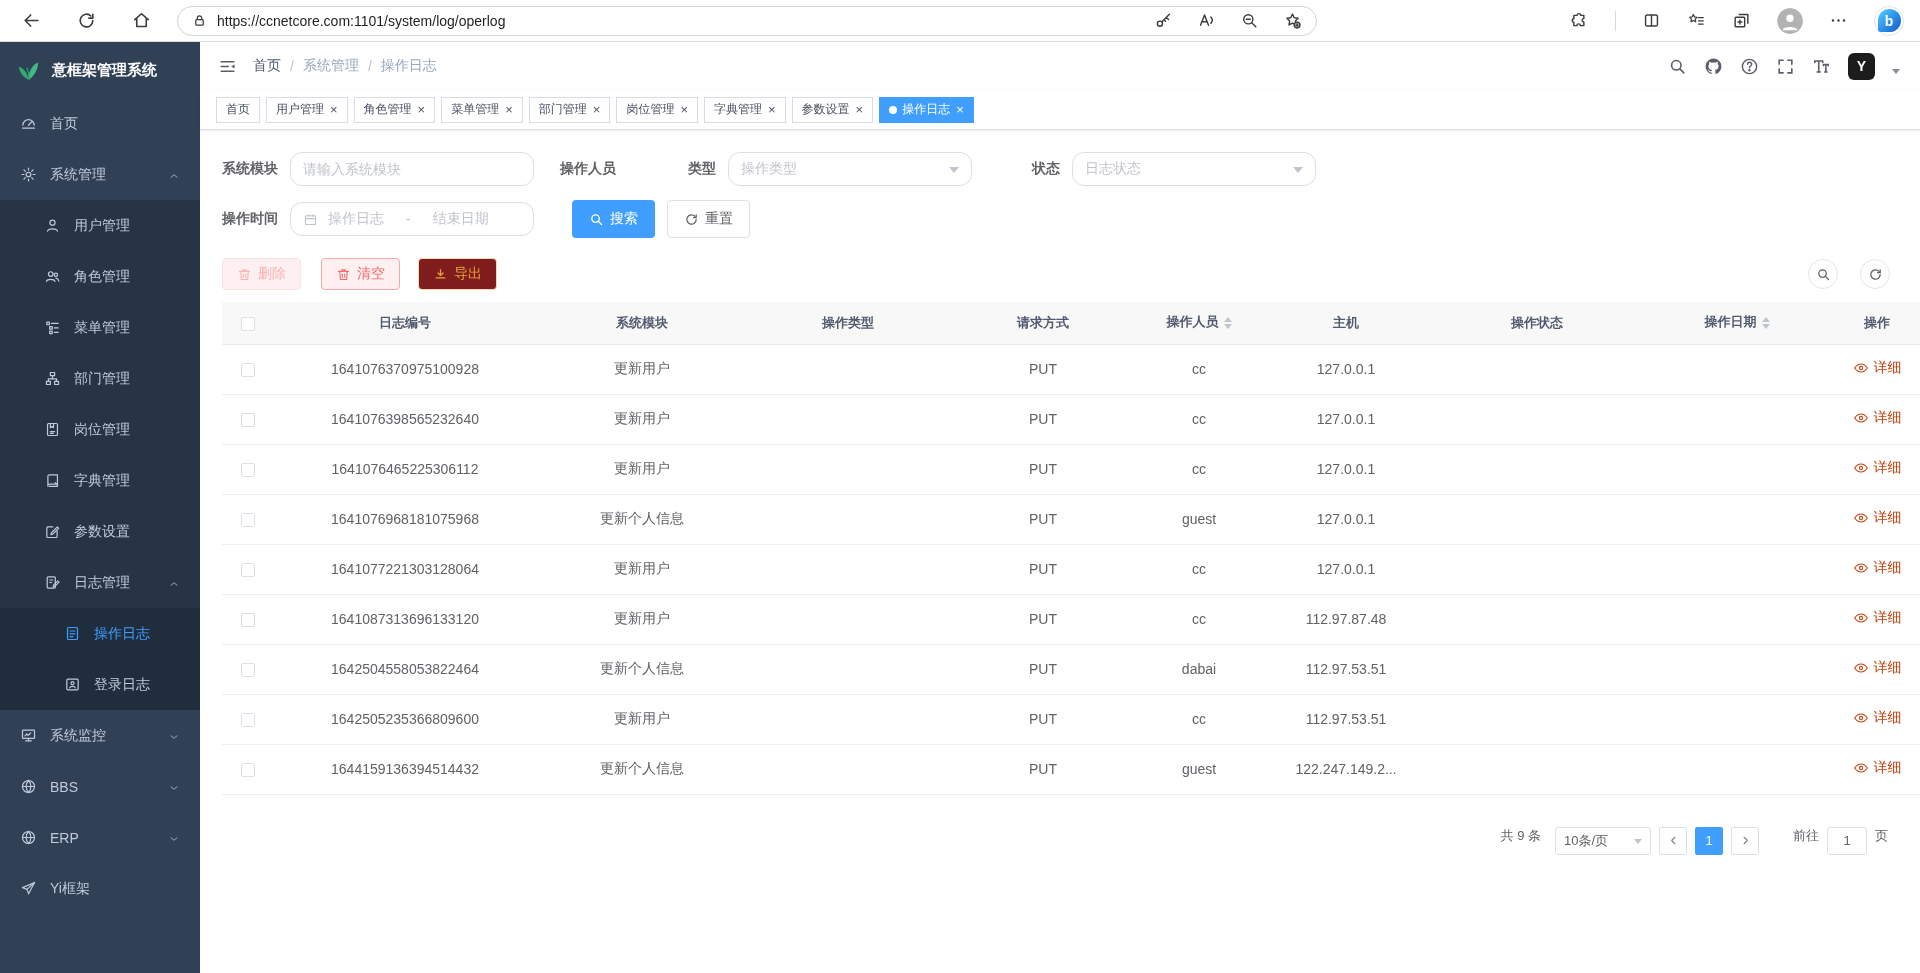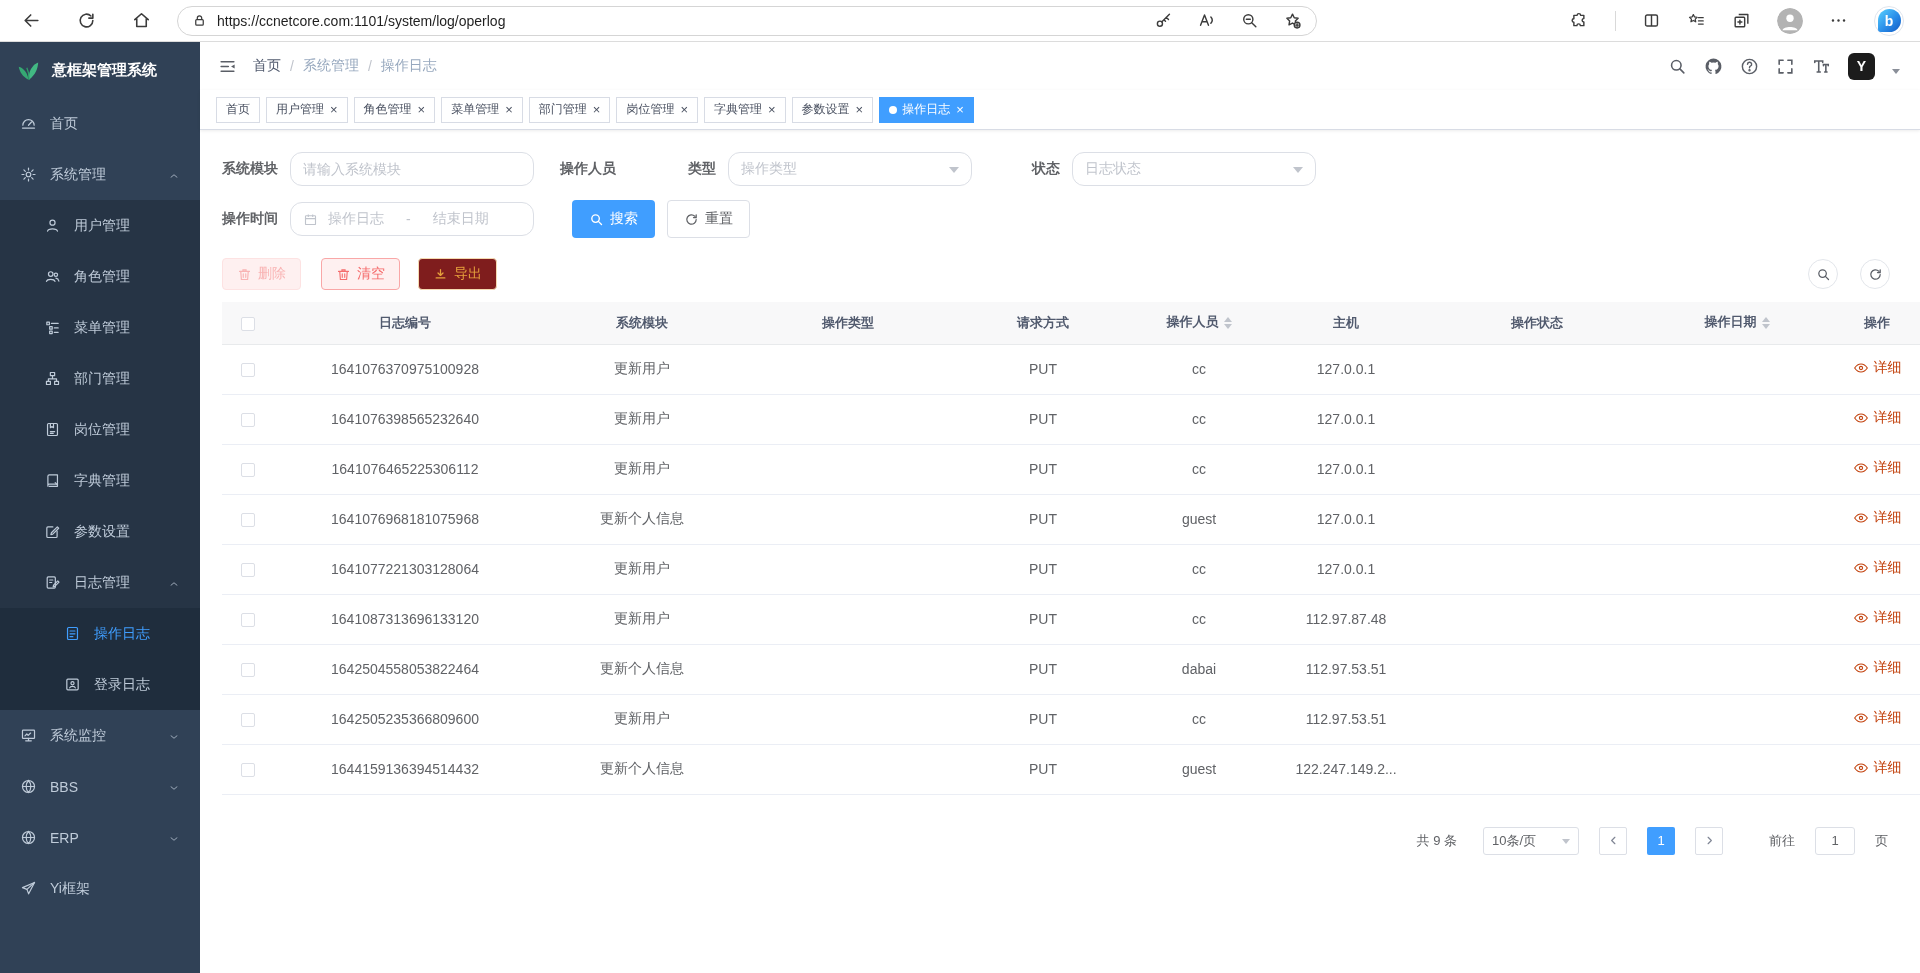--- a/index.html
+++ b/index.html
@@ -91,21 +91,21 @@
   tbody td{height:50px;border-bottom:1px solid #ebeef5;text-align:center;}
   .checkbox{display:inline-block;width:14px;height:14px;border:1px solid #dcdfe6;border-radius:2px;background:#fff;vertical-align:middle;cursor:pointer;}
   .sort-wrap{display:inline-flex;flex-direction:column;margin-left:5px;vertical-align:middle;gap:2px;}
   .car-up{width:0;height:0;border:4px solid transparent;border-bottom:5px solid #c0c4cc;}
   .car-dn{width:0;height:0;border:4px solid transparent;border-top:5px solid #c0c4cc;}
   .detail-link{color:#c2410c;display:inline-flex;align-items:center;gap:5px;cursor:pointer;font-size:14px;}
   .detail-link .ic{width:16px;height:16px;display:inline-flex;}
   .detail-link .ic svg{width:100%;height:100%;}
 
   
-  .pagination{display:flex;align-items:center;justify-content:flex-end;gap:20px;padding:32px 10px 0 0;font-size:13px;color:#606266;}
+  .pagination{display:flex;align-items:flex-start;justify-content:flex-end;gap:8px;padding:32px 10px 0 0;font-size:13px;color:#606266;}
   .pg-total{margin-right:6px;}
   .pg-size{width:96px;height:28px;border:1px solid #dcdfe6;border-radius:3px;display:flex;align-items:center;justify-content:space-between;padding:0 8px;color:#606266;cursor:pointer;}
   .pg-size .sel-caret{border-width:4px;border-top-width:5px;margin-top:5px;}
   .pg-btn{width:28px;height:28px;border:1px solid #dcdfe6;background:#fff;border-radius:2px;display:flex;align-items:center;justify-content:center;color:#808695;cursor:pointer;font-size:12px;}
   .pg-btn svg{width:11px;height:11px;}
   .pg-page{width:28px;height:28px;border-radius:2px;background:#409eff;color:#fff;display:flex;align-items:center;justify-content:center;font-size:13px;cursor:pointer;}
   .pg-goto-input{width:40px;height:28px;border:1px solid #dcdfe6;border-radius:3px;text-align:center;font-size:13px;color:#606266;}
 </style>
 </head>
 <body>

